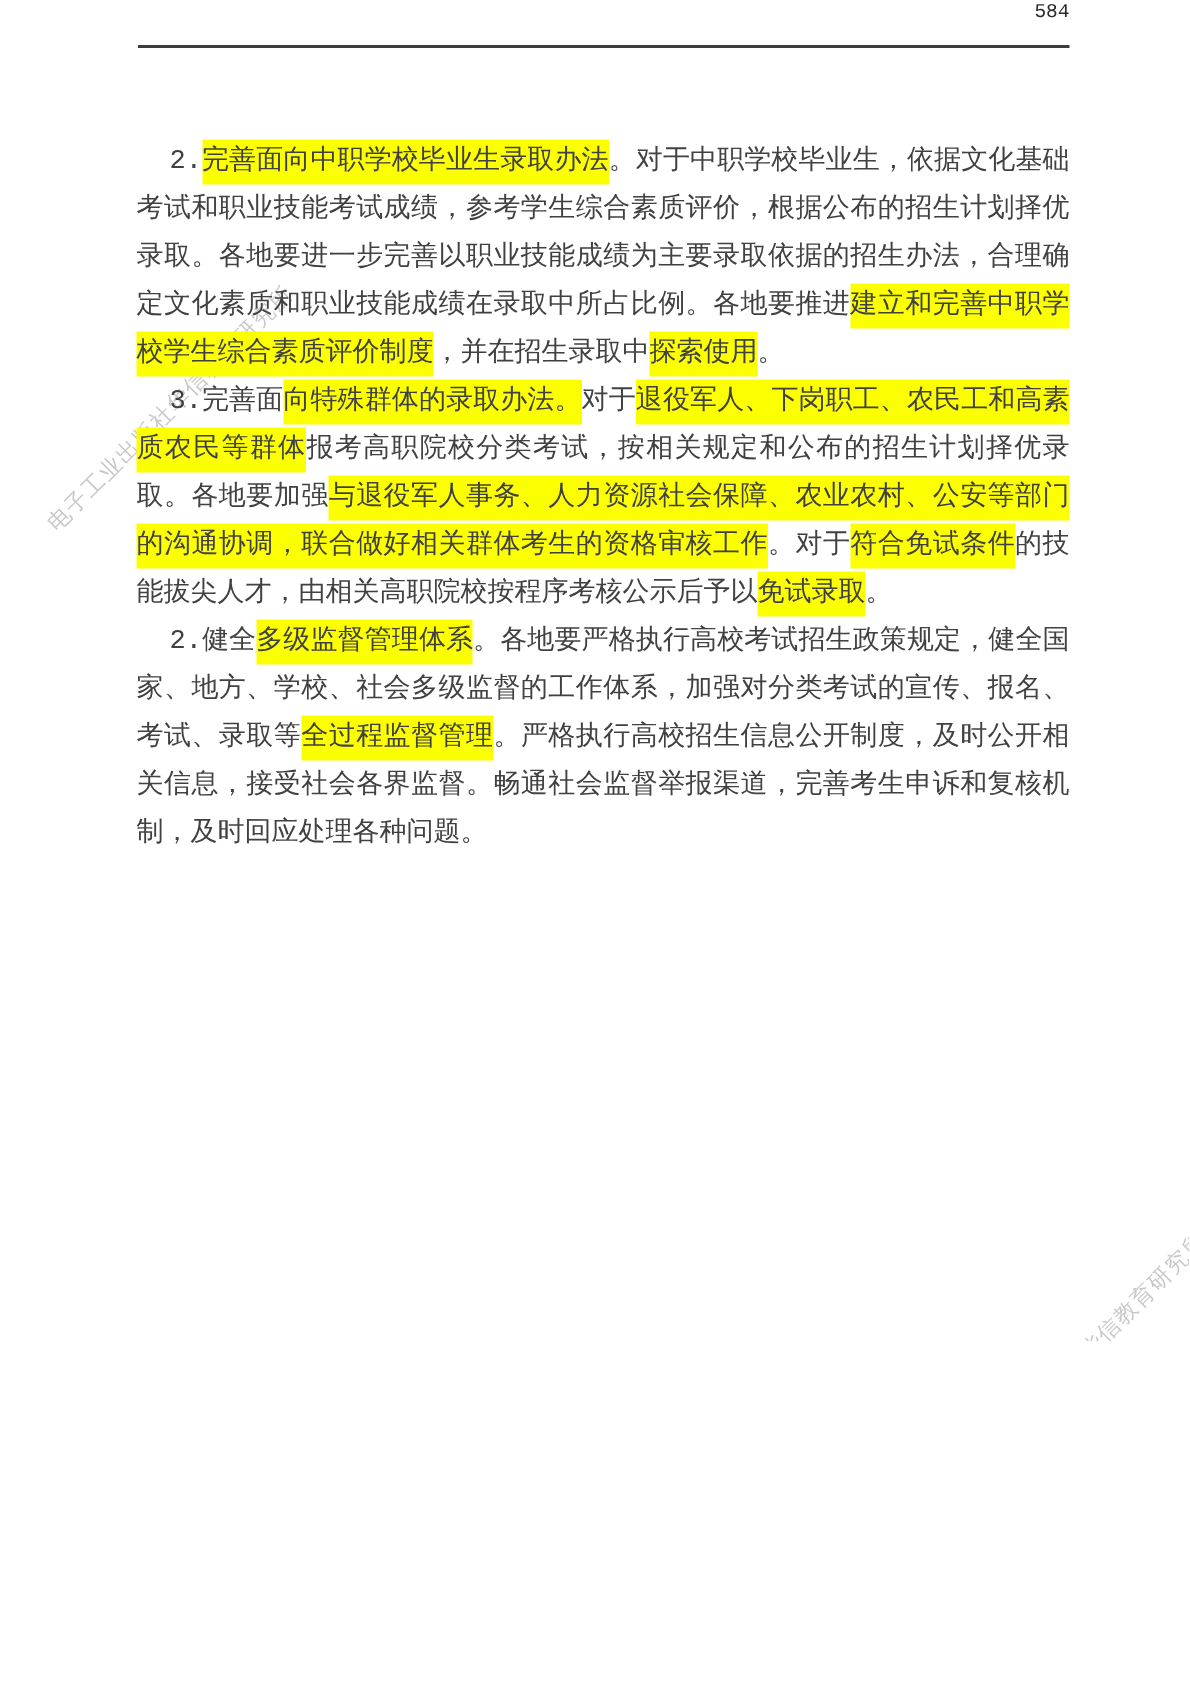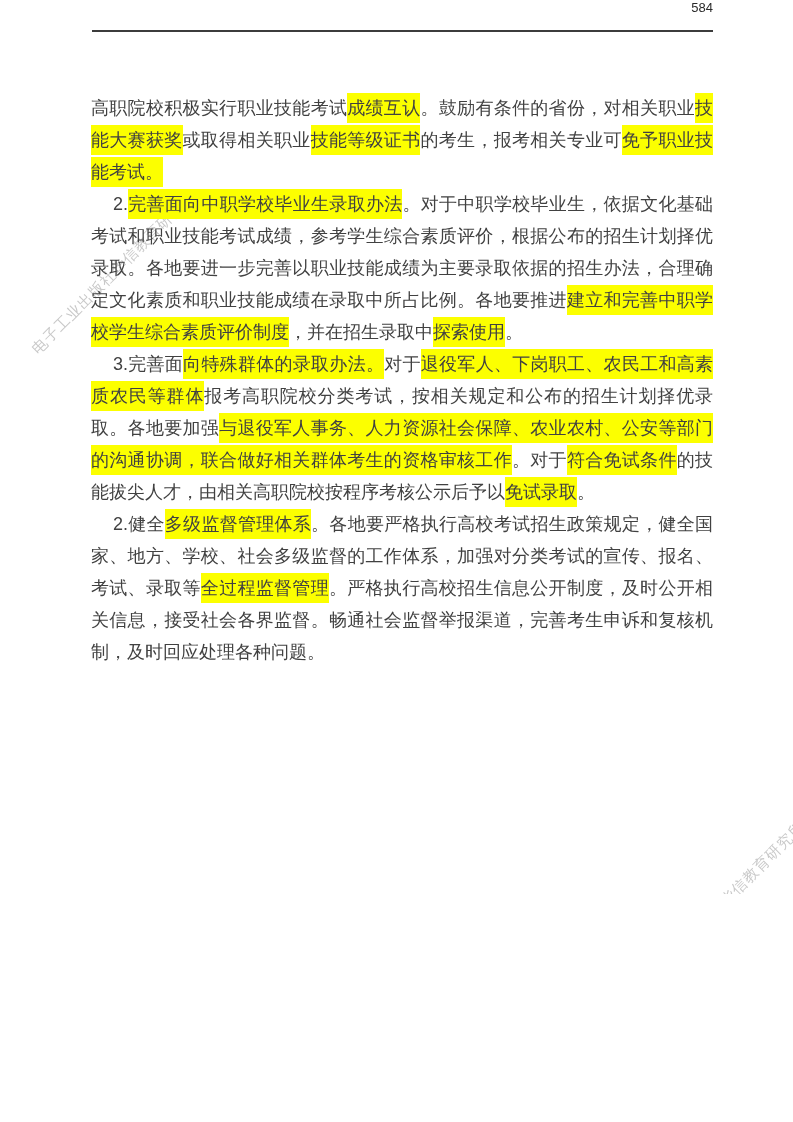--- a/index.html
+++ b/index.html
@@ -6,21 +6,21 @@
     margin: 0;
     padding: 0;
     background: #ffffff;
   }
   .page {
     position: relative;
     width: 793px;
     height: 894px;
     background: #ffffff;
     overflow: hidden;
-    font-family: Liberation Sans, sans-serif;
+    font-family: Liberation Mono, monospace;
   }
   .page-number {
     position: absolute;
     top: 0px;
     right: 80px;
     font-size: 13px;
     line-height: 16px;
     color: #2b2b2b;
   }
   .top-rule {
@@ -73,18 +73,17 @@
 </style>
 </head>
 <body>
 
 <div class="page">
   <div class="page-number">584</div>
   <div class="top-rule"></div>
   <div class="watermark wm-left">电子工业出版社华信教育研究所</div>
   <div class="watermark wm-right">电子工业出版社华信教育研究所</div>
   <div class="content" id="doc-content">
-      <p class="para continuation"><span>高职院校积极实行职业技能考试</span><mark>成绩互认</mark><span>。鼓励有条件的省份，对相关职业</span><mark>技能大赛获奖</mark><span>或取得相关职业</span><mark>技能等级证书</mark><span>的考生，报考相关专业可</span><mark>免予职业技能考试。</mark></p>
       <p class="para numbered"><span>2.</span><mark>完善面向中职学校毕业生录取办法</mark><span>。对于中职学校毕业生，依据文化基础考试和职业技能考试成绩，参考学生综合素质评价，根据公布的招生计划择优录取。各地要进一步完善以职业技能成绩为主要录取依据的招生办法，合理确定文化素质和职业技能成绩在录取中所占比例。各地要推进</span><mark>建立和完善中职学校学生综合素质评价制度</mark><span>，并在招生录取中</span><mark>探索使用</mark><span>。</span></p>
       <p class="para numbered"><span>3.完善面</span><mark>向特殊群体的录取办法。</mark><span>对于</span><mark>退役军人、下岗职工、农民工和高素质农民等群体</mark><span>报考高职院校分类考试，按相关规定和公布的招生计划择优录取。各地要加强</span><mark>与退役军人事务、人力资源社会保障、农业农村、公安等部门的沟通协调，联合做好相关群体考生的资格审核工作</mark><span>。对于</span><mark>符合免试条件</mark><span>的技能拔尖人才，由相关高职院校按程序考核公示后予以</span><mark>免试录取</mark><span>。</span></p>
       <p class="para numbered"><span>2.健全</span><mark>多级监督管理体系</mark><span>。各地要严格执行高校考试招生政策规定，健全国家、地方、学校、社会多级监督的工作体系，加强对分类考试的宣传、报名、考试、录取等</span><mark>全过程监督管理</mark><span>。严格执行高校招生信息公开制度，及时公开相关信息，接受社会各界监督。畅通社会监督举报渠道，完善考生申诉和复核机制，及时回应处理各种问题。</span></p>
     </div>
 </div>
 
 </body></html>

